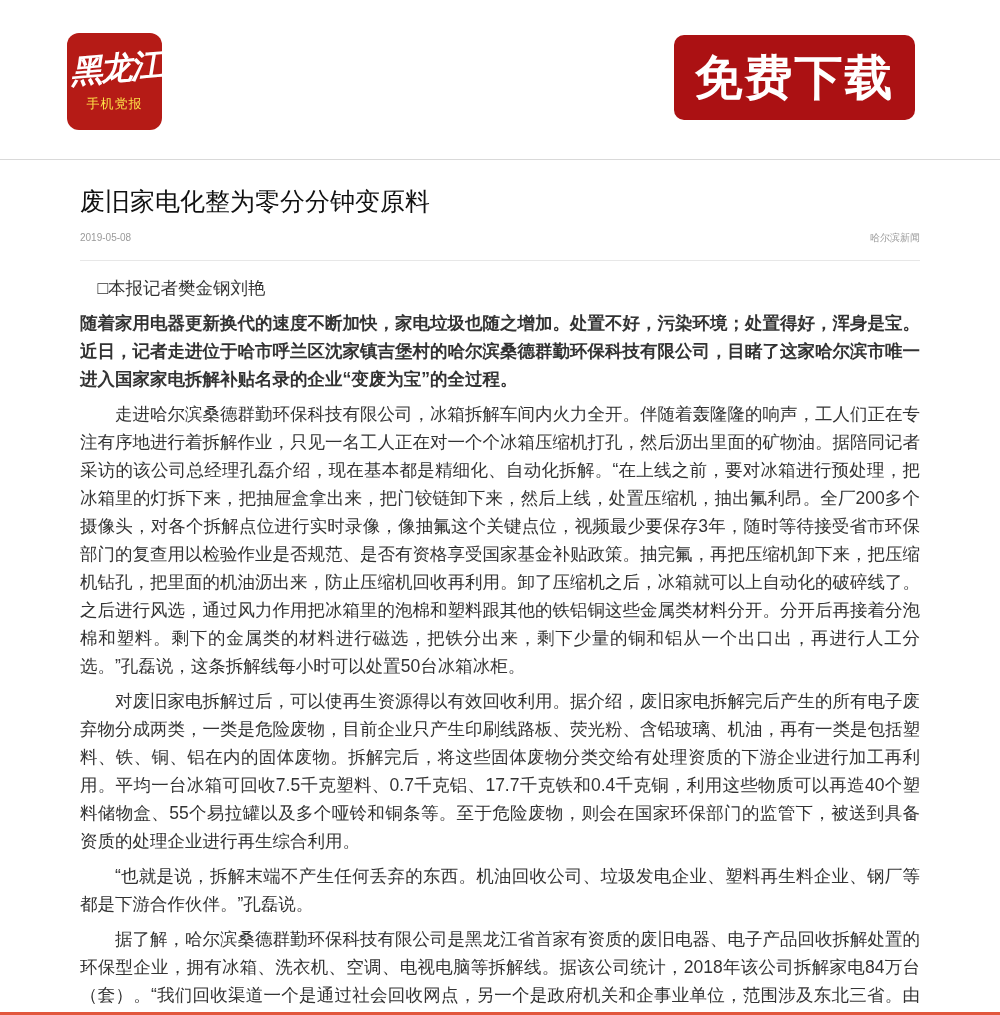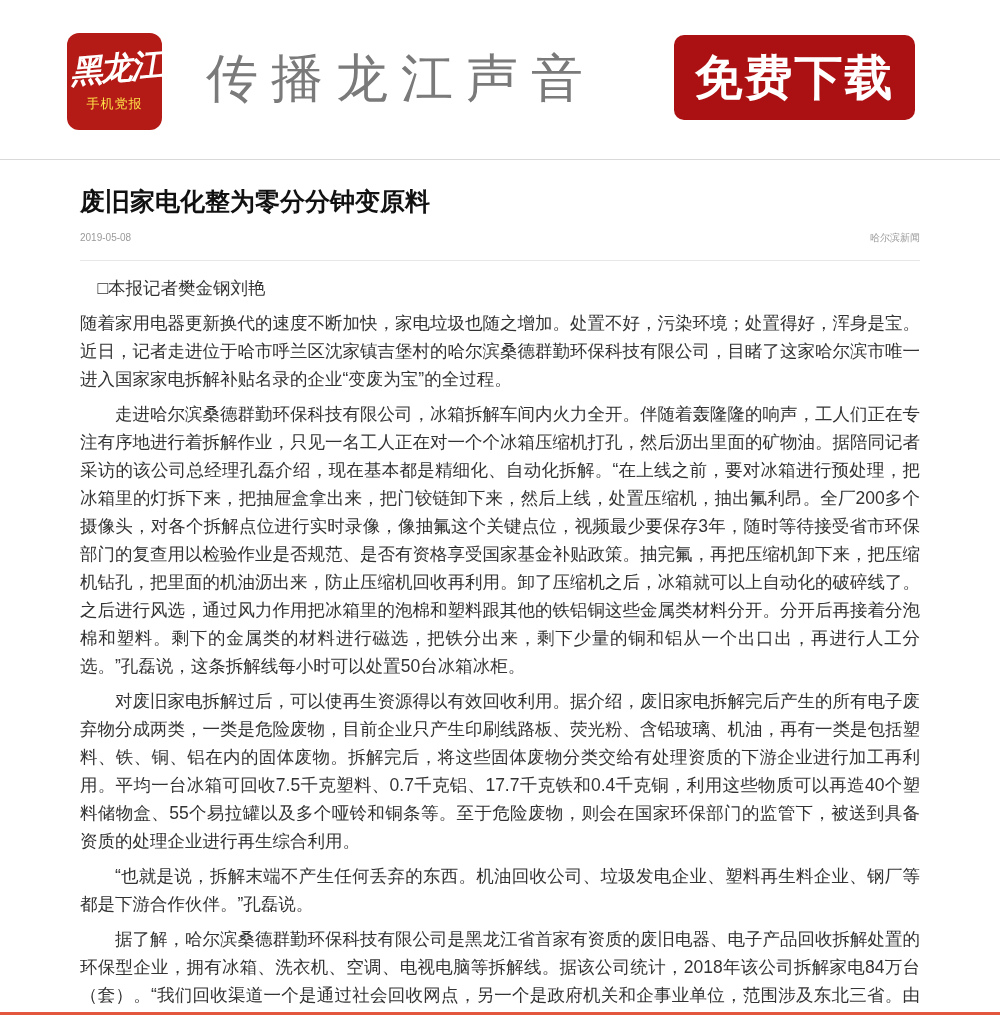--- a/index.html
+++ b/index.html
@@ -74,21 +74,21 @@
     cursor: pointer;
   }
 
   
   .main {
     margin: 0 80px;
   }
   .article-title {
     margin-top: 24px;
     font-size: 25px;
-    font-weight: bold;
+    font-weight: normal;
     color: #111;
     line-height: 34px;
   }
   .meta-row {
     display: flex;
     justify-content: space-between;
     align-items: baseline;
     margin-top: 13px;
     padding-bottom: 15px;
     border-bottom: 1px solid #e7e7e7;
@@ -98,40 +98,39 @@
   .article-body {
     margin-top: 13px;
     font-size: 17.5px;
     line-height: 28px;
     color: #333;
     text-align: justify;
   }
   .article-body p { margin: 7px 0; }
   .byline { text-indent: 1em; margin-bottom: 10px; }
   .para { text-indent: 2em; }
-  .para.no-indent { text-indent: 0; }
+  .para.no-indent { text-indent: 0; font-weight: bold; }
 
   
   .bottom-line {
     position: absolute;
     left: 0; right: 0;
     top: 1012px;
     height: 3px;
     background: #e2573d;
   }
 </style>
 </head>
 <body>
 
 <div class="header">
   <div class="logo">
     <span class="logo-line1">黑龙江</span>
     <span class="logo-line2">手机党报</span>
   </div>
-  <div class="slogan">传播龙江声音</div>
   <button class="download-btn">免费下载</button>
 </div>
 
 <div class="main">
   <h1 class="article-title">废旧家电化整为零分分钟变原料</h1>
 
   <div class="meta-row">
     <span>2019-05-08</span>
     <span>哈尔滨新闻</span>
   </div>

